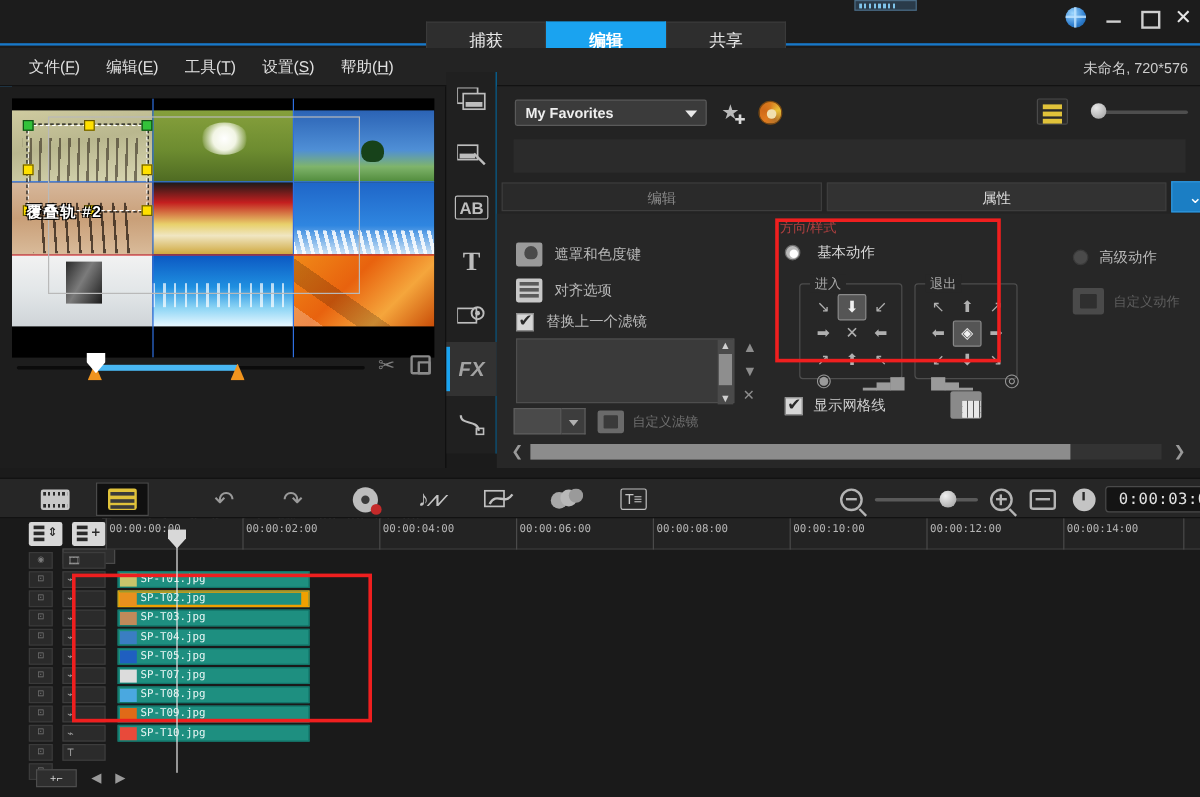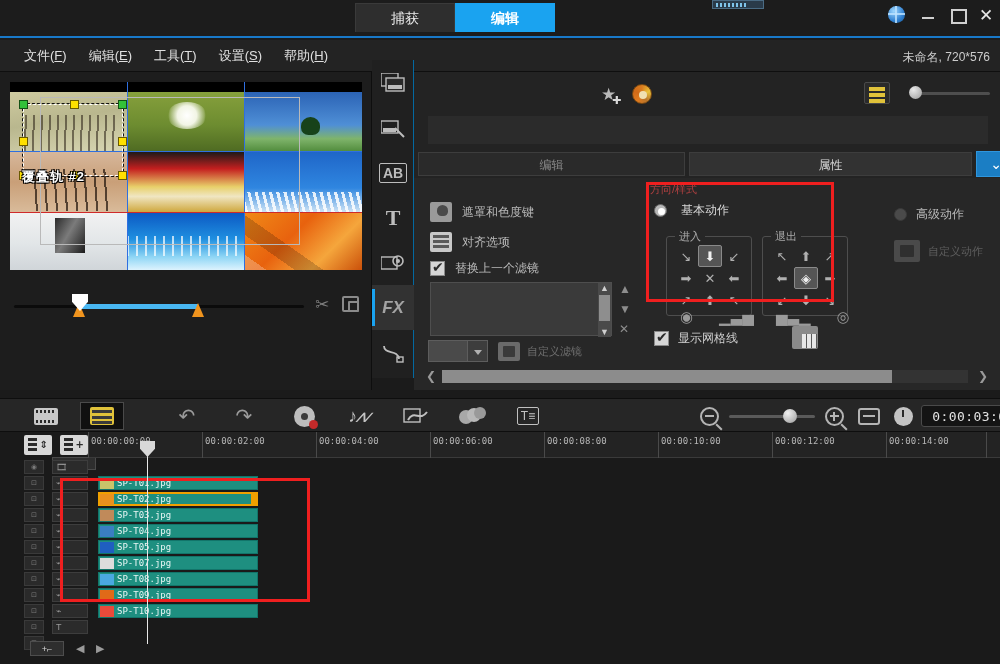--- a/index.html
+++ b/index.html
@@ -13,21 +13,21 @@
 
   
   .titlebar {
     position:absolute; left:0; top:0; width:1000px; height:38px;
     background:#1c1c1c; border-bottom:2px solid #1878c8;
   }
   .app-title {
     position:absolute; left:12px; top:3px;
     font-size:22px; color:#f2f2f2; font-weight:400; letter-spacing:.2px;
   }
-  .tabs { position:absolute; left:355px; top:3px; display:flex;align-items:center; }
+  .tabs { position:absolute; left:355px; top:18px; display:flex;align-items:center; }
   .tab {
     width:100px; height:29px; line-height:29px; text-align:center;
     font-size:14px; color:#e8e8e8; background:#2e2e2e;
     border-left:1px solid #3a3a3a; border-top:1px solid #3a3a3a; border-right:1px solid #3a3a3a;
     cursor:pointer;
   }
   .tab.active { background:#1aa3f0; color:#fff; font-weight:bold; border-color:#1aa3f0; }
   .winbtns { position:absolute; right:6px; top:6px; display:flex; align-items:center; gap:13px; }
   .winbtn { width:16px; height:16px; position:relative; cursor:pointer; }
   .winbtn.min::after { content:""; position:absolute; left:2px; top:10px; width:12px; height:2px; background:#cfcfcf; }
@@ -58,21 +58,21 @@
   .menu-item { font-size:13px; color:#e0e0e0; cursor:pointer; }
   .menu-item u { text-decoration:underline; }
   .proj-info { position:absolute; right:10px; top:9px; font-size:12px; color:#cccccc; }
 
   
   .preview-pane {
     position:absolute; left:0; top:72px; width:372px; height:318px;
     background:#1d1d1d; border-right:1px solid #0e0e0e;
   }
   .preview-screen {
-    position:absolute; left:10px; top:10px; width:352px; height:188px;
+    position:absolute; left:10px; top:10px; width:352px; height:216px;
     background:#000; overflow:hidden;
   }
   .grid3 {
     position:absolute; left:0; top:10px; width:352px; height:180px;
     display:grid; grid-template-columns:repeat(3,1fr); grid-template-rows:repeat(3,1fr);
   }
   .cell { position:relative; overflow:hidden; }
   
   .pic1 { background:linear-gradient(170deg,#cfcba0 0%,#b9b78e 45%,#d9d7b4 100%); }
   .pic1::after{content:"";position:absolute;left:8%;bottom:0;width:84%;height:62%;
@@ -347,20 +347,21 @@
 
 <div class="app">
 
   <div class="titlebar">
     <div class="topnotch">
         <i></i>
       </div>
     <div class="tabs">
       <div class="tab">捕获</div>
       <div class="tab active">编辑</div>
+      <div class="tab">共享</div>
     </div>
     <div class="winbtns">
       <div class="globe"></div>
       <div class="winbtn min"></div>
       <div class="winbtn max"></div>
       <div class="winbtn close">✕</div>
     </div>
   </div>
 
   <div class="menubar">
@@ -471,20 +472,24 @@
     <div class="rail-item">
       <svg width="22" height="20" viewBox="0 0 22 20">
           <path d="M2 3 C2 12, 16 6, 17 16" stroke="#bdbdbd" stroke-width="1.8" fill="none"></path>
           <rect x="15" y="14" width="6" height="5" fill="none" stroke="#bdbdbd" stroke-width="1.4"></rect>
         </svg>
     </div>
   </div>
 
   <div class="libpanel">
     <div class="lib-top">
+      <div class="fav-select">
+        <span>My Favorites</span>
+        <span class="chev"></span>
+      </div>
       <div class="star-add">★<span class="plus">✚</span></div>
       <div class="wheel"></div>
       <div class="viewmode">
           <i></i>
           <i></i>
           <i></i>
         </div>
       <div class="zoomrow">
         <div class="zoomtrack"></div>
         <div class="zoomknob"></div>

